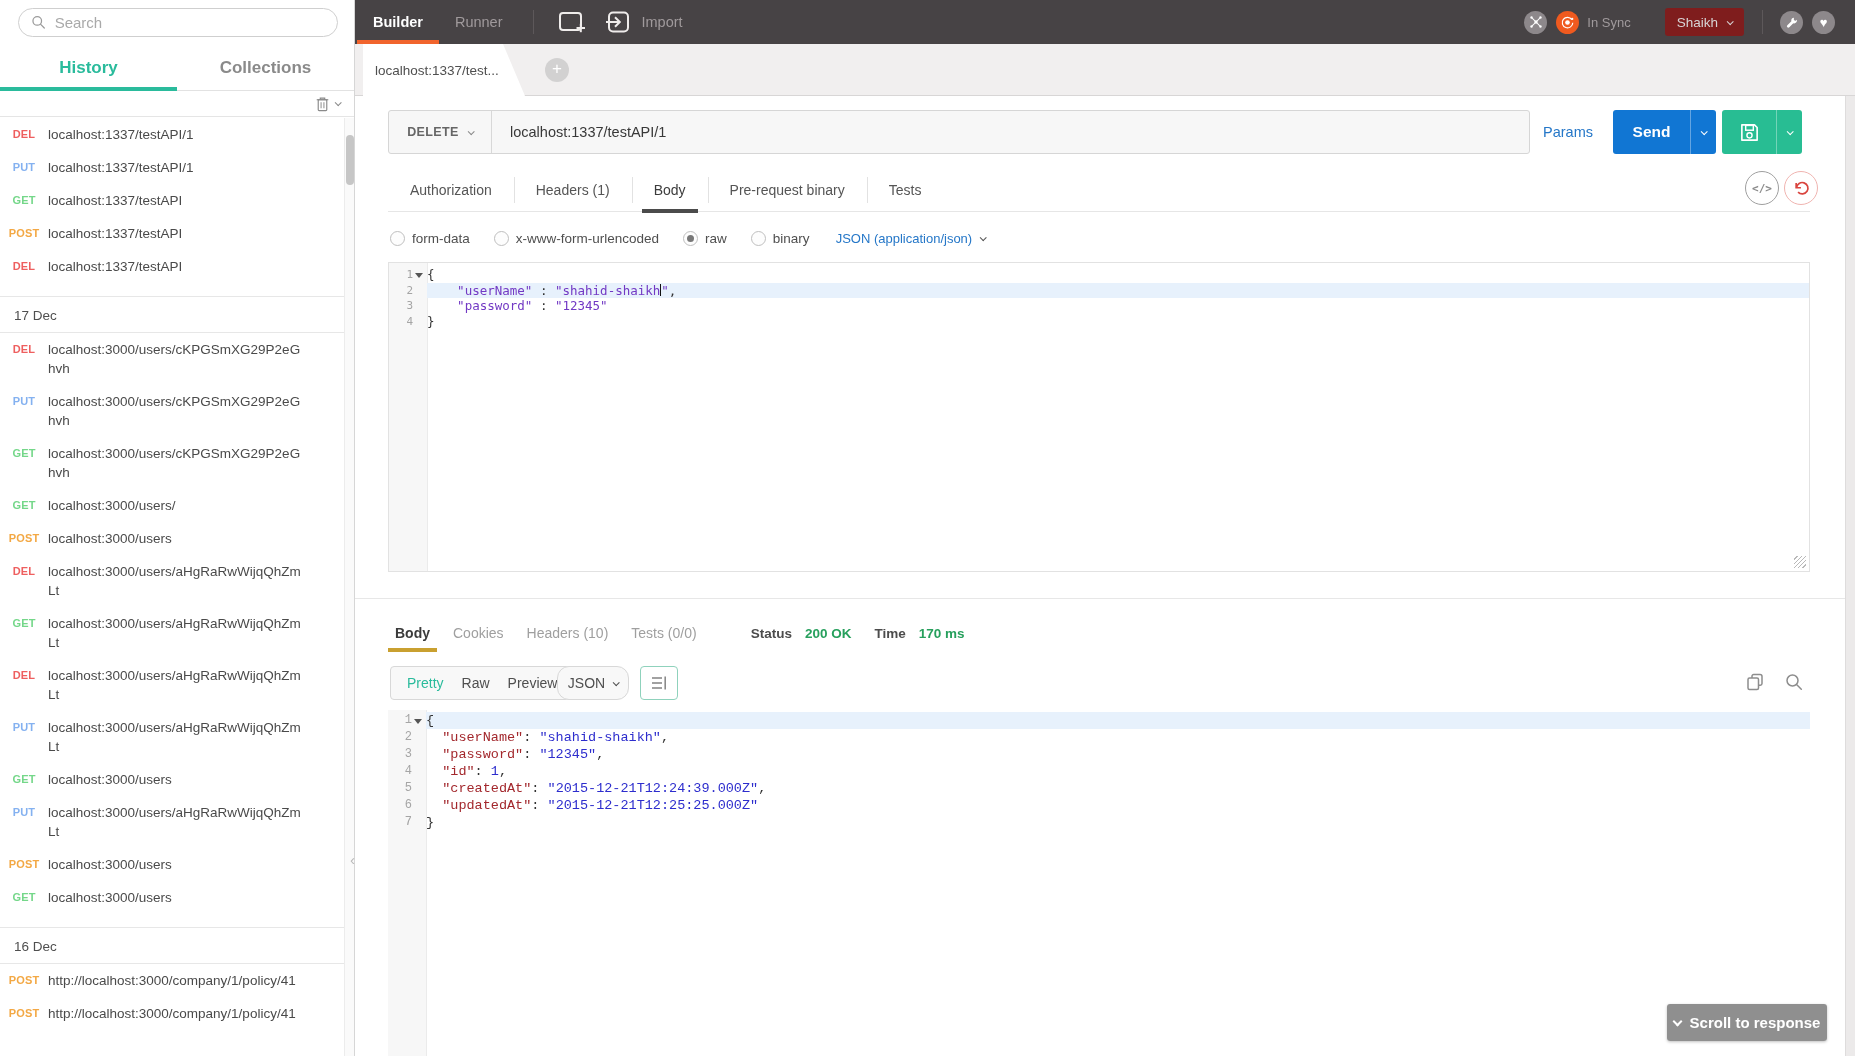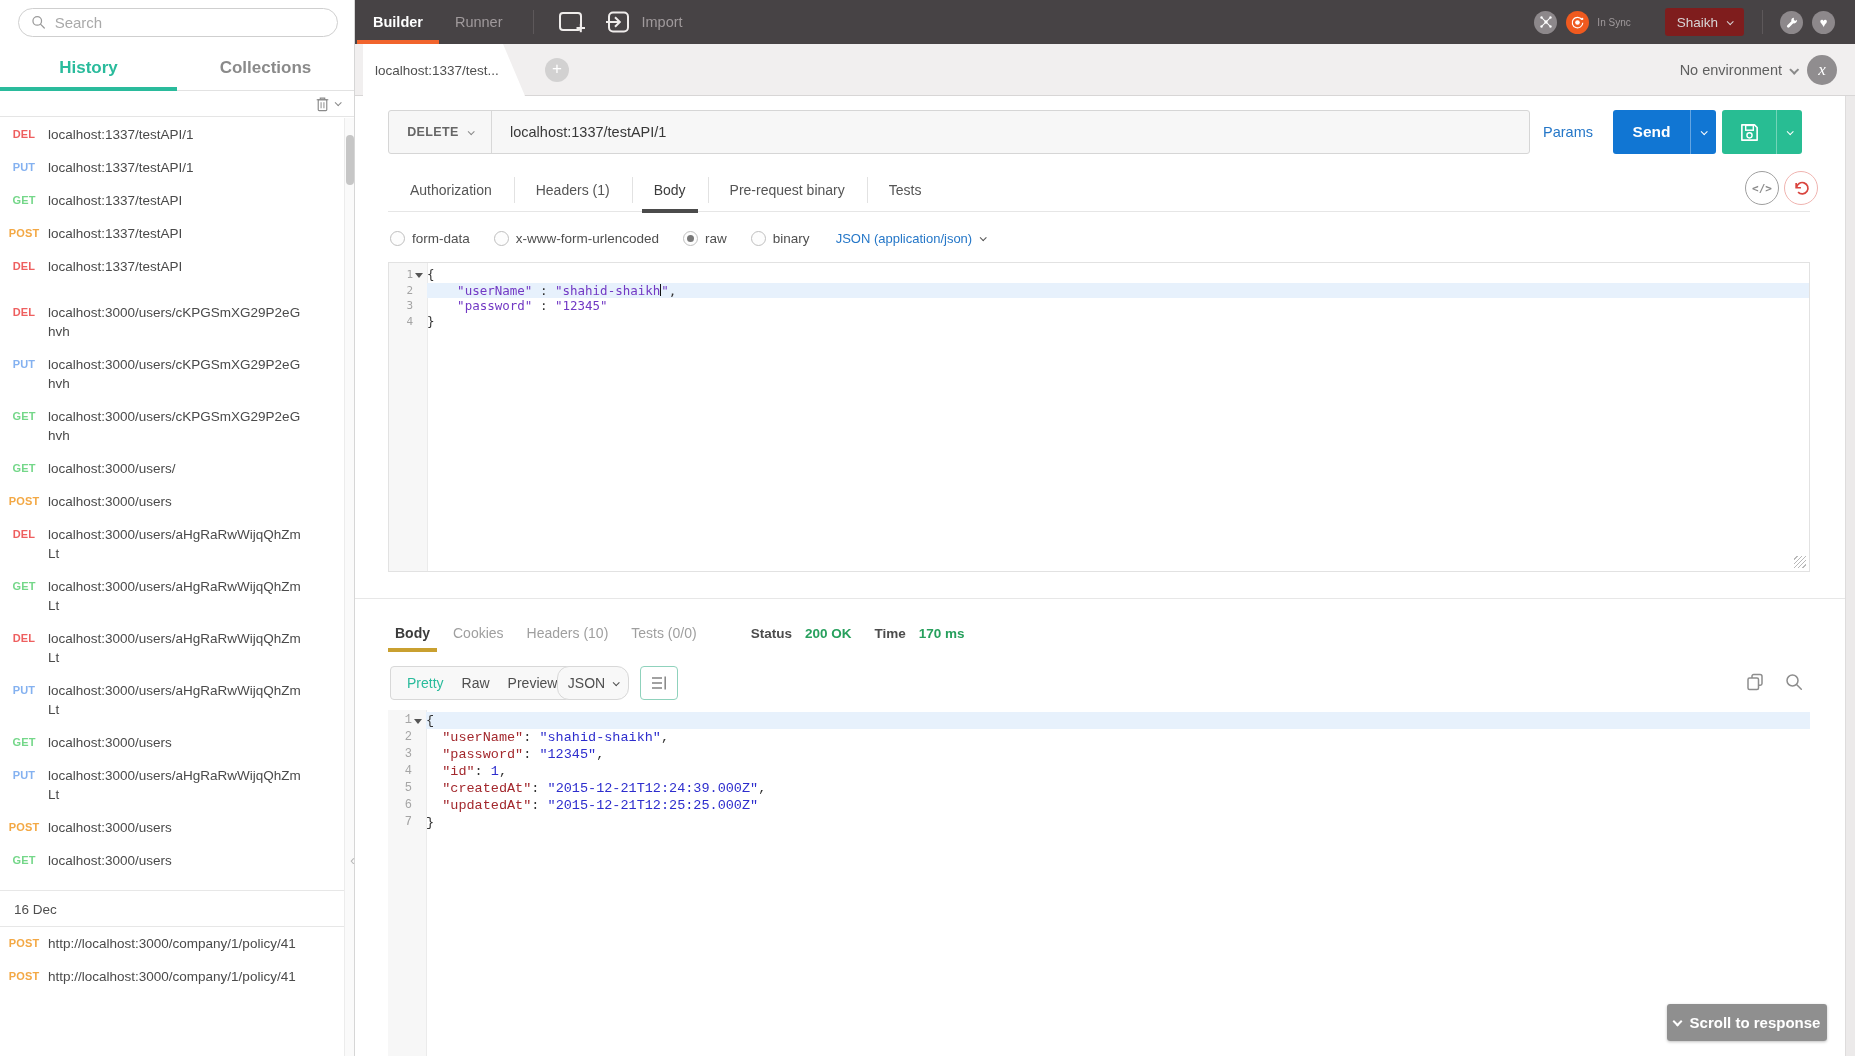--- a/index.html
+++ b/index.html
@@ -38,21 +38,21 @@
   .main-header{position:absolute;left:355px;top:0;right:0;height:44px;background:#474345;display:flex;align-items:center;}
   .nav-item{position:relative;height:44px;display:flex;align-items:center;padding:0 16px;font-size:14.5px;color:#a09a9c;cursor:pointer;}
   .nav-item.active{color:#fff;font-weight:bold;}
   .nav-item.active::after{content:"";position:absolute;left:0;right:0;bottom:0;height:4px;background:#f1642d;}
   .hdr-div{width:1px;height:24px;background:#5d585a;margin:0 14px;}
   .hdr-icon{display:flex;align-items:center;margin:0 9px;cursor:pointer;}
   .hdr-import-label{font-size:14.5px;color:#a09a9c;margin-left:2px;cursor:pointer;}
   .hdr-right{margin-left:auto;display:flex;align-items:center;padding-right:20px;}
   .circle-btn{width:23px;height:23px;border-radius:50%;background:#8d888b;display:flex;align-items:center;justify-content:center;margin-left:9px;cursor:pointer;flex:none;}
   .circle-btn.orange{background:#f05a1f;}
-  .insync{font-size:10px;color:#a09a9c;margin:0 12px 0 8px;}
+  .insync{font-size:13px;color:#a09a9c;margin:0 12px 0 8px;}
   .user-btn{height:28px;background:#7f1d1d;border-radius:3px;color:#d7d4d5;font-size:13.5px;display:flex;align-items:center;gap:9px;padding:0 12px;margin:0 10px 0 22px;cursor:pointer;}
   .heart{color:#fff;font-size:13px;line-height:13px;}
 
   
   .tabstrip{position:absolute;left:355px;top:44px;right:0;height:52px;background:#f1efef;border-bottom:1px solid #d8d6d6;}
   .req-tab{position:absolute;left:8px;top:0;width:162px;height:52px;background:#fff;clip-path:polygon(0 0, calc(100% - 22px) 0, 100% 100%, 0 100%);display:flex;align-items:center;padding:0 12px;font-size:13.5px;color:#4f4f4f;cursor:pointer;}
   .plus-circle{position:absolute;left:190px;top:14px;width:24px;height:24px;border-radius:50%;background:#d2d1d1;color:#fff;font-size:17px;line-height:22px;text-align:center;cursor:pointer;}
   .env-area{position:absolute;right:18px;top:0;height:52px;display:flex;align-items:center;gap:10px;}
   .env-label{font-size:14.5px;color:#5f5f5f;cursor:pointer;display:flex;align-items:center;gap:8px;}
   .env-label .chev{color:#8a8a8a;}
@@ -183,20 +183,21 @@
     </div>
 
     <div class="hitem">
       <span class="method m-DEL">DEL</span>
       <span class="url">localhost:1337/testAPI</span>
     </div>
   </div>
     </div>
 
     <div class="hgroup">
+      <div class="hgroup-label">17 Dec</div>
       <div>
     <div class="hitem">
       <span class="method m-DEL">DEL</span>
       <span class="url">localhost:3000/users/cKPGSmXG29P2eGhvh</span>
     </div>
 
     <div class="hitem">
       <span class="method m-PUT">PUT</span>
       <span class="url">localhost:3000/users/cKPGSmXG29P2eGhvh</span>
     </div>
@@ -340,27 +341,20 @@
           <span class="heart">♥</span>
         </span>
     </div>
   </header>
 
   <div class="tabstrip">
     <div class="req-tab">
         <span>localhost:1337/test...</span>
       </div>
     <div class="plus-circle">+</div>
-    <div class="env-area">
-      <span class="env-label">
-          <span>No environment</span>
-          <span class="chev"></span>
-        </span>
-      <span class="env-eye">x</span>
-    </div>
   </div>
 
   <div class="url-box">
     <div class="method-cell">
         <span>DELETE</span>
         <span class="chev sm"></span>
       </div>
     <div class="url-cell">
         <span>localhost:1337/testAPI/1</span>
       </div>

